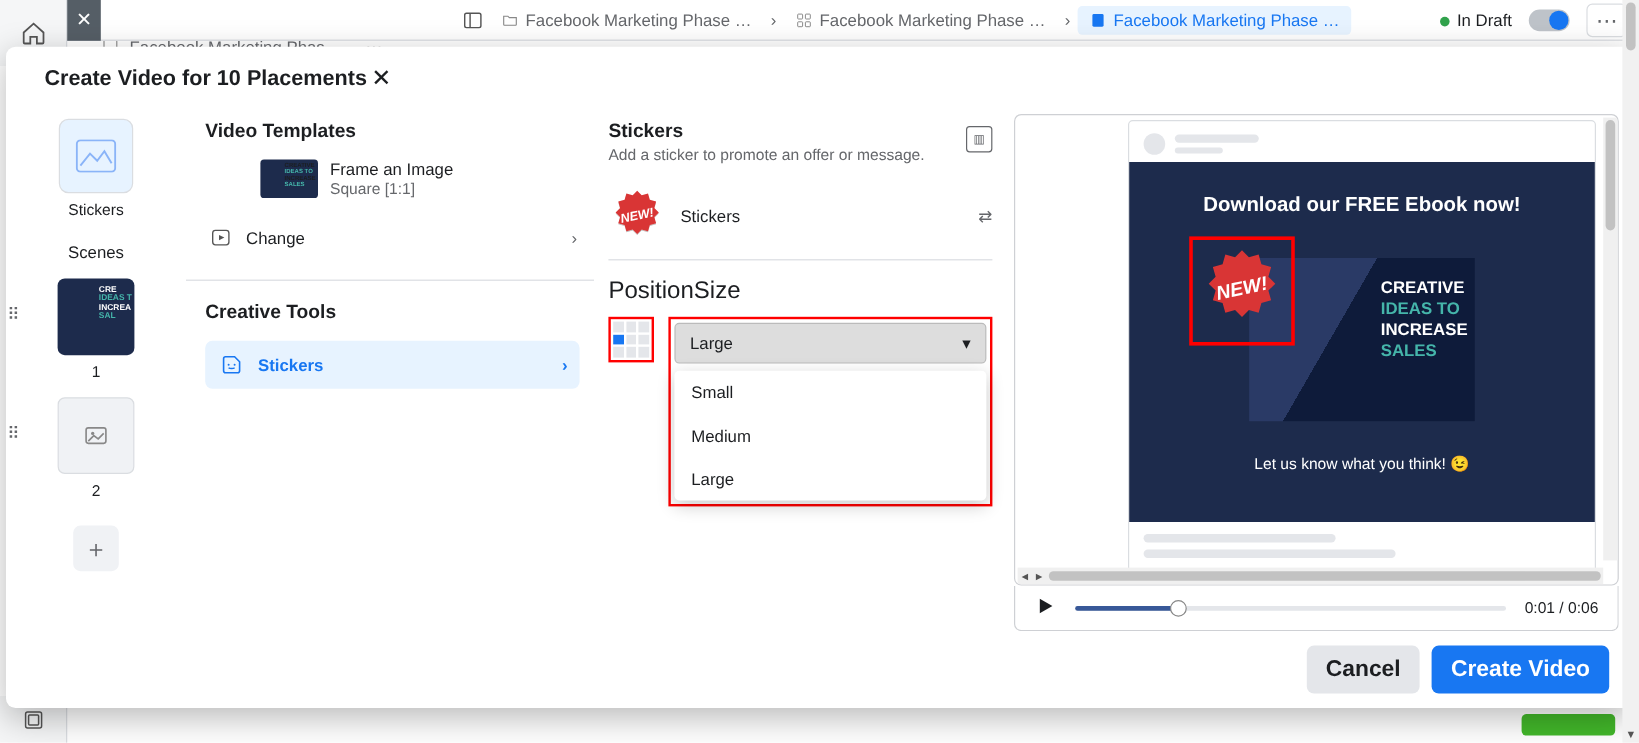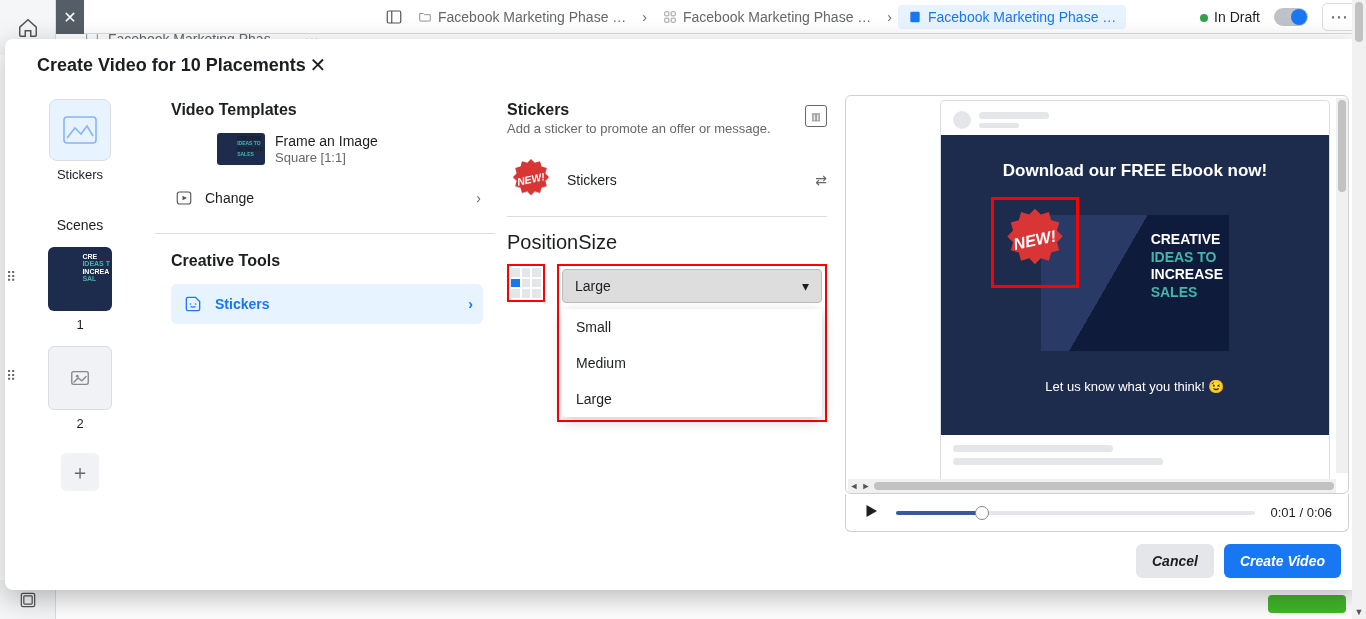--- a/index.html
+++ b/index.html
@@ -175,21 +175,21 @@
     display: flex; flex-direction: column; align-items: center;
   }
   .template-card {
     width: 62px; height: 62px;
     border: 1px solid var(--border-gray);
     border-radius: 8px;
     background: #e7f3ff;
     display: flex; align-items: center; justify-content: center;
   }
   .template-label { font-size: 13px; color: var(--text-dark); margin-top: 6px; }
-  .scenes-label { font-size: 14px; font-weight: 500; margin-top: 35px; }
+  .scenes-label { font-size: 14px; font-weight: 500; margin-top: 20px; }
 
   .scene-item {
     margin-top: 14px;
     position: relative;
     display: flex; flex-direction: column; align-items: center;
   }
   .drag-handle {
     position: absolute;
     left: -42px; top: 22px;
     color: var(--text-gray);
@@ -430,22 +430,22 @@
     transform: translate(-50%, -50%);
   }
   .time { font-size: 13px; color: var(--text-dark); }
 
   
   .modal-footer {
     padding: 12px 20px;
     display: flex; justify-content: flex-end; gap: 10px;
   }
   .btn {
-    padding: 9px 16px; border-radius: 6px; font-size: 14px; font-weight: 600;
-    border: none; cursor: pointer; font-style: italic;
+    padding: 9px 16px; border-radius: 6px; font-size: 19px; font-weight: 600;
+    border: none; cursor: pointer;
   }
   .btn-secondary { background: #e4e6ea; color: var(--text-dark); }
   .btn-primary   { background: var(--fb-blue); color: #fff; }
 
   
   .page-scroll {
     position: absolute; right: 0; top: 0; bottom: 0; width: 14px;
     background: #f1f1f1; z-index: 20;
   }
   .page-scroll::before {

